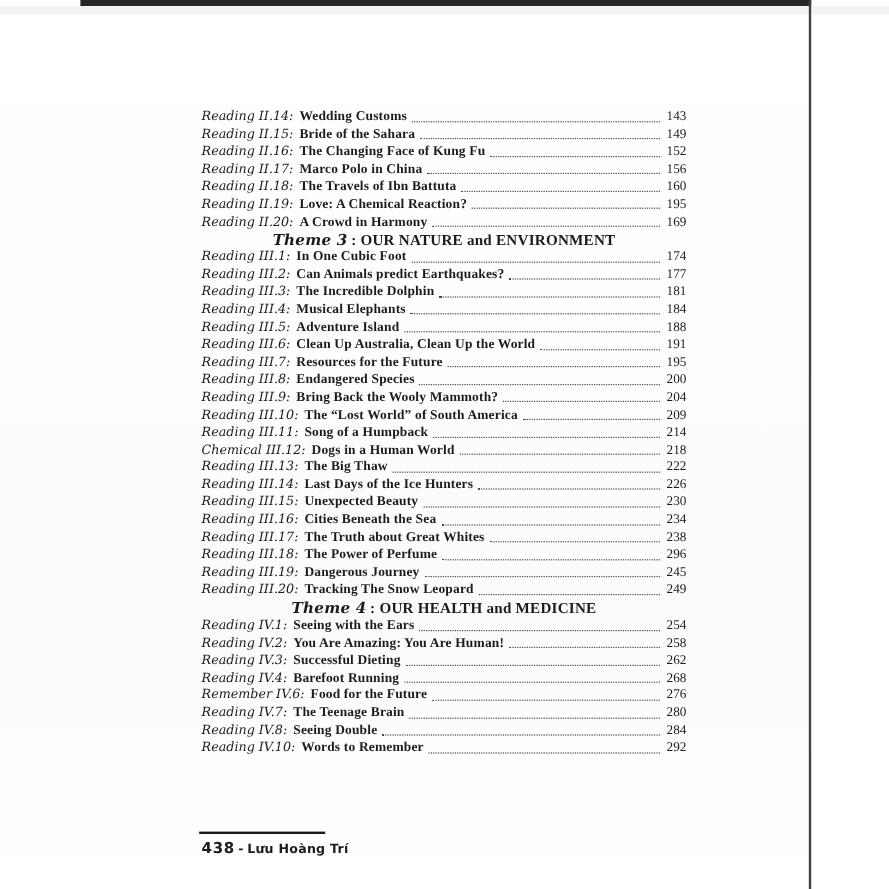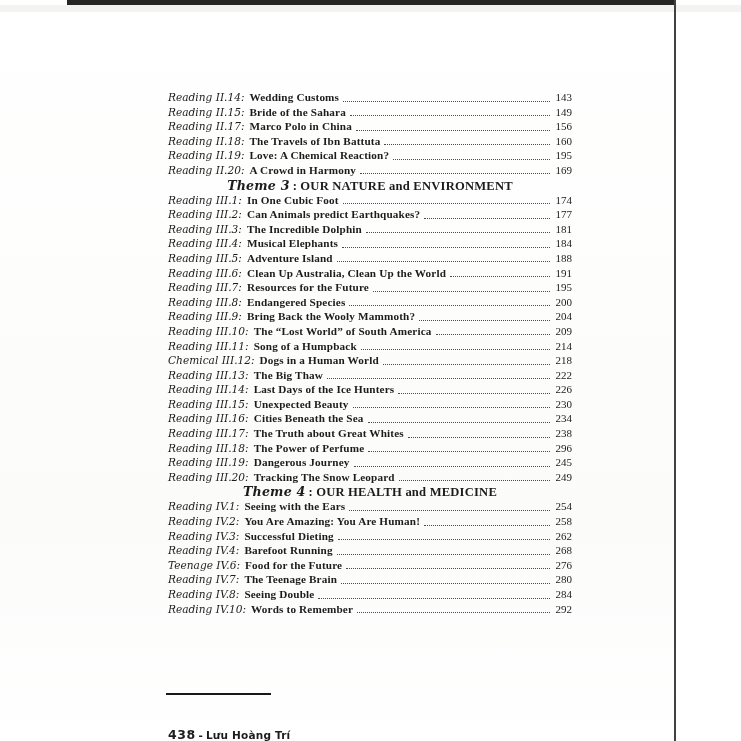--- a/index.html
+++ b/index.html
@@ -25,21 +25,21 @@
   .ttl { font-weight:bold; font-size:11.2px; letter-spacing:0.15px; flex:0 0 auto; }
   .leader { flex:1 1 auto; border-bottom:1.6px dotted #4a4a4a; height:10.5px; margin:0 2px 0 4px; min-width:8px; }
   .pg  { font-size:11px; text-align:right; min-width:20px; flex:0 0 auto; }
 
   .theme-header { text-align:center; height:15px; line-height:15px; 
                   font-size:12.6px; font-weight:bold; letter-spacing:0.2px; }
   .theme-name { font-family:"DejaVu Serif", serif; font-style:italic; margin-right:3px; }
 
   .footer-rule { position:absolute; left:166px; top:693px; width:105px; height:2px; background:#181818; }
   .footer { position:absolute; left:168px; top:698px; height:16px; line-height:16px;
-            font-family:"DejaVu Sans", sans-serif; font-weight:bold; white-space:nowrap;margin-top:28px; }
+            font-family:"DejaVu Sans", sans-serif; font-weight:bold; white-space:nowrap; }
   .footer-num  { font-size:12.5px; letter-spacing:0.5px; }
   .footer-sep  { font-size:10.5px; margin:0 3px; }
   .footer-author { font-size:10.5px; letter-spacing:0.2px; }
 </style>
 </head>
 <body>
 
 <div class="page-tint"></div>
 <div class="top-bar"></div>
 <div class="top-strip"></div>
@@ -52,20 +52,26 @@
       <span class="leader"></span>
       <span class="pg">143</span>
     </div>
     <div class="entry">
       <span class="lbl">Reading II.15:</span>
       <span class="ttl">Bride of the Sahara</span>
       <span class="leader"></span>
       <span class="pg">149</span>
     </div>
     <div class="entry">
+      <span class="lbl">Reading II.16:</span>
+      <span class="ttl">The Changing Face of Kung Fu</span>
+      <span class="leader"></span>
+      <span class="pg">152</span>
+    </div>
+    <div class="entry">
       <span class="lbl">Reading II.17:</span>
       <span class="ttl">Marco Polo in China</span>
       <span class="leader"></span>
       <span class="pg">156</span>
     </div>
     <div class="entry">
       <span class="lbl">Reading II.18:</span>
       <span class="ttl">The Travels of Ibn Battuta</span>
       <span class="leader"></span>
       <span class="pg">160</span>
@@ -222,21 +228,21 @@
       <span class="leader"></span>
       <span class="pg">262</span>
     </div>
     <div class="entry">
       <span class="lbl">Reading IV.4:</span>
       <span class="ttl">Barefoot Running</span>
       <span class="leader"></span>
       <span class="pg">268</span>
     </div>
     <div class="entry">
-      <span class="lbl">Teenage IV.6:</span>
+      <span class="lbl">Remember IV.6:</span>
       <span class="ttl">Food for the Future</span>
       <span class="leader"></span>
       <span class="pg">276</span>
     </div>
     <div class="entry">
       <span class="lbl">Reading IV.7:</span>
       <span class="ttl">The Teenage Brain</span>
       <span class="leader"></span>
       <span class="pg">280</span>
     </div>

